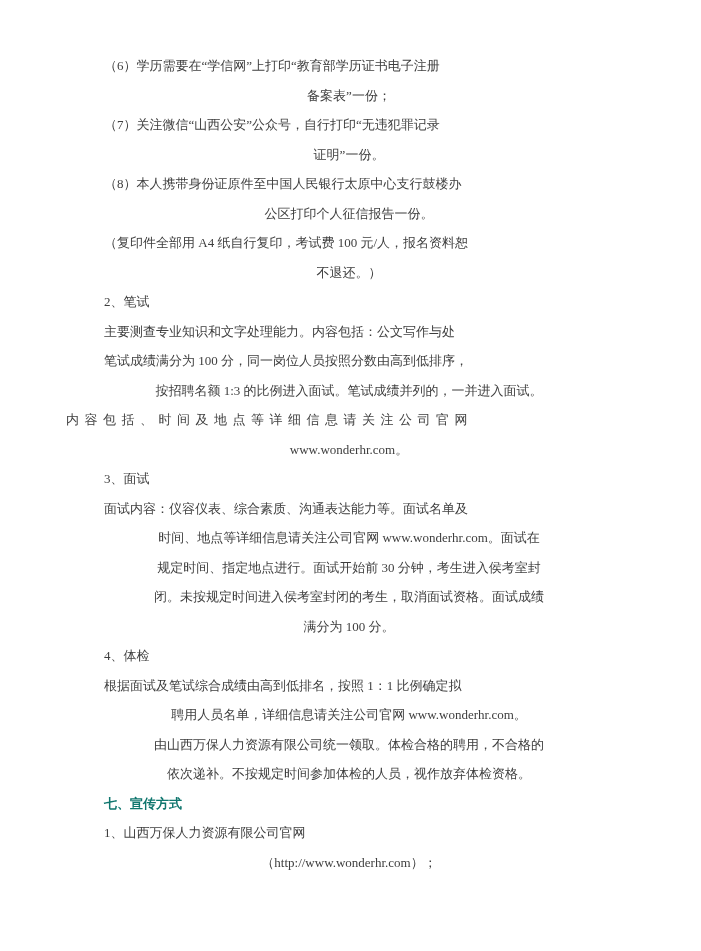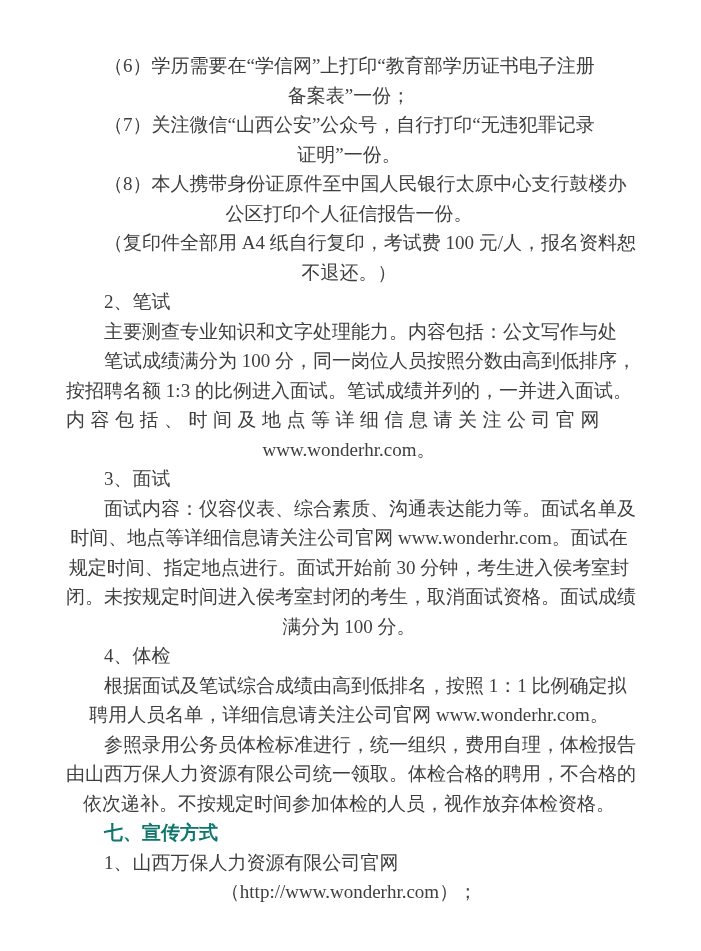--- a/index.html
+++ b/index.html
@@ -20,21 +20,21 @@
     height: 951px;
     background: #ffffff;
   }
   .doc {
     position: absolute;
     left: 66px;
     top: 51px;
     width: 566px;
     color: #3e3e3e;
     font-family: "Liberation Serif", "DejaVu Serif", serif;
-    font-size: 19px;
+    font-size: 13px;
     line-height: 29.5px;
     text-align: left;
   }
   .line {
     white-space: nowrap;
     height: 29.5px;
   }
   .line.indent {
     padding-left: 38px;
   }
@@ -72,20 +72,19 @@
       <div class="line flush">www.wonderhr.com。</div>
       <div class="line indent">3、面试</div>
       <div class="line indent">面试内容：仪容仪表、综合素质、沟通表达能力等。面试名单及</div>
       <div class="line flush">时间、地点等详细信息请关注公司官网 www.wonderhr.com。面试在</div>
       <div class="line flush">规定时间、指定地点进行。面试开始前 30 分钟，考生进入侯考室封</div>
       <div class="line flush">闭。未按规定时间进入侯考室封闭的考生，取消面试资格。面试成绩</div>
       <div class="line flush">满分为 100 分。</div>
       <div class="line indent">4、体检</div>
       <div class="line indent">根据面试及笔试综合成绩由高到低排名，按照 1：1 比例确定拟</div>
       <div class="line flush">聘用人员名单，详细信息请关注公司官网 www.wonderhr.com。</div>
-      <div class="line indent">参照录用公务员体检标准进行，统一组织，费用自理，体检报告</div>
       <div class="line flush">由山西万保人力资源有限公司统一领取。体检合格的聘用，不合格的</div>
       <div class="line flush">依次递补。不按规定时间参加体检的人员，视作放弃体检资格。</div>
       <div class="line heading">七、宣传方式</div>
       <div class="line indent">1、山西万保人力资源有限公司官网</div>
       <div class="line flush">（http://www.wonderhr.com）；</div>
     </div>
 </div>
 
 </body></html>

